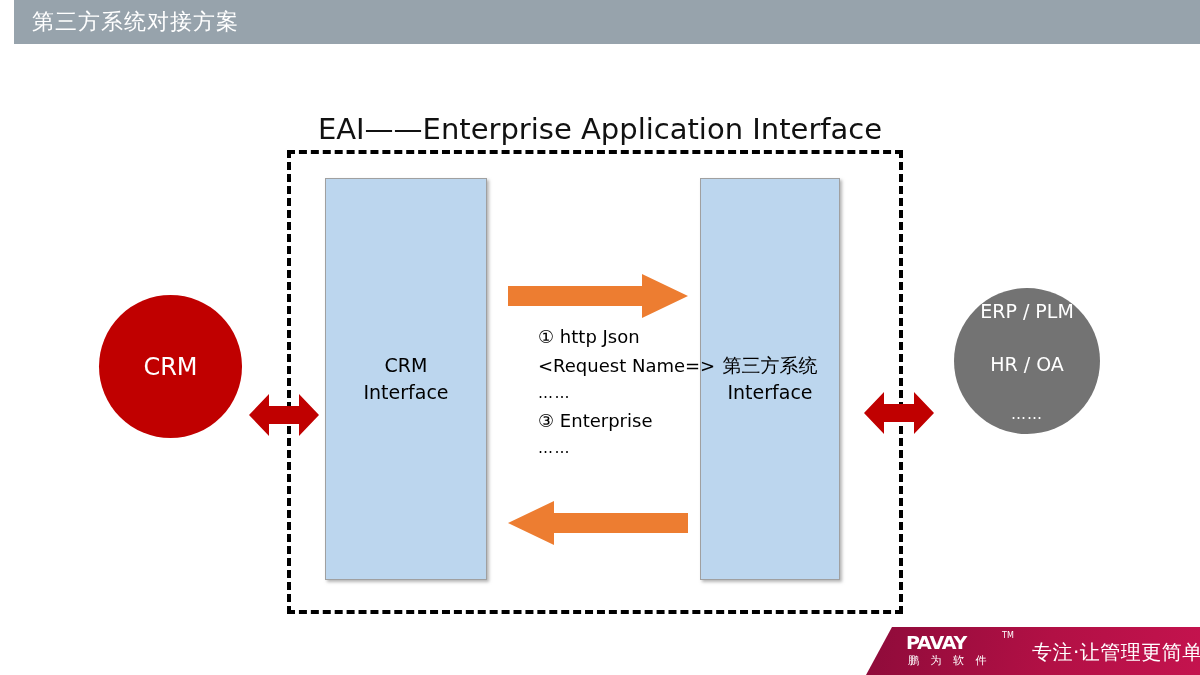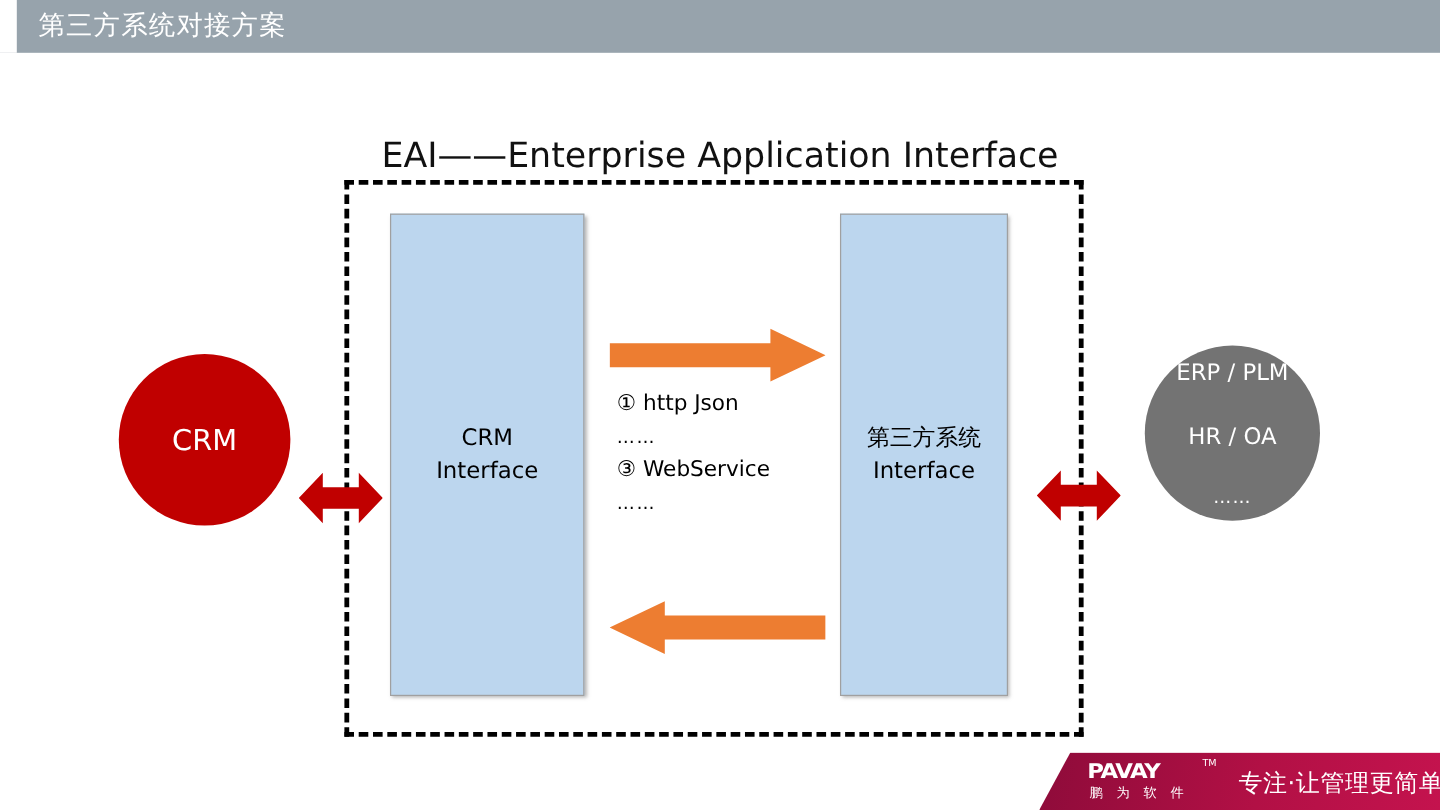--- a/index.html
+++ b/index.html
@@ -145,21 +145,21 @@
     position: absolute;
     width: 180px;
     height: 48px;
   }
   .orange-arrow.forward  { left: 508px; top: 228px; }
   .orange-arrow.backward { left: 508px; top: 455px; }
 
   
   .protocol-list {
     position: absolute;
-    left: 514px;
+    left: 538px;
     top: 278px;
     width: 172px;
     font-size: 18px;
     line-height: 29px;
     color: #000000;
     font-family: "DejaVu Sans", "Liberation Sans", sans-serif;
     white-space: nowrap;
   }
   .protocol-list .row { display: block; }
   .protocol-list .dots {
@@ -277,22 +277,23 @@
   <svg class="orange-arrow forward" viewBox="0 0 180 48">
     <polygon points="0,14 134,14 134,2 180,24 134,46 134,34 0,34" fill="#ed7d31"></polygon>
   </svg>
 
   <svg class="orange-arrow backward" viewBox="0 0 180 48">
     <polygon points="180,14 46,14 46,2 0,24 46,46 46,34 180,34" fill="#ed7d31"></polygon>
   </svg>
 
   <div class="protocol-list">
     <span class="row">① http  Json</span>
+    <span class="row">&lt;Request Name=&gt;</span>
     <span class="row dots">……</span>
-    <span class="row">③ WebService</span>
+    <span class="row">③ Enterprise</span>
     <span class="row dots">……</span>
   </div>
 
 </div>
 
 <div class="footer-brand">
   <div class="footer-shape"></div>
   <div class="brand-logo">
     <span class="brand-wordmark">PAVAY</span>
     <span class="brand-tm">TM</span>

